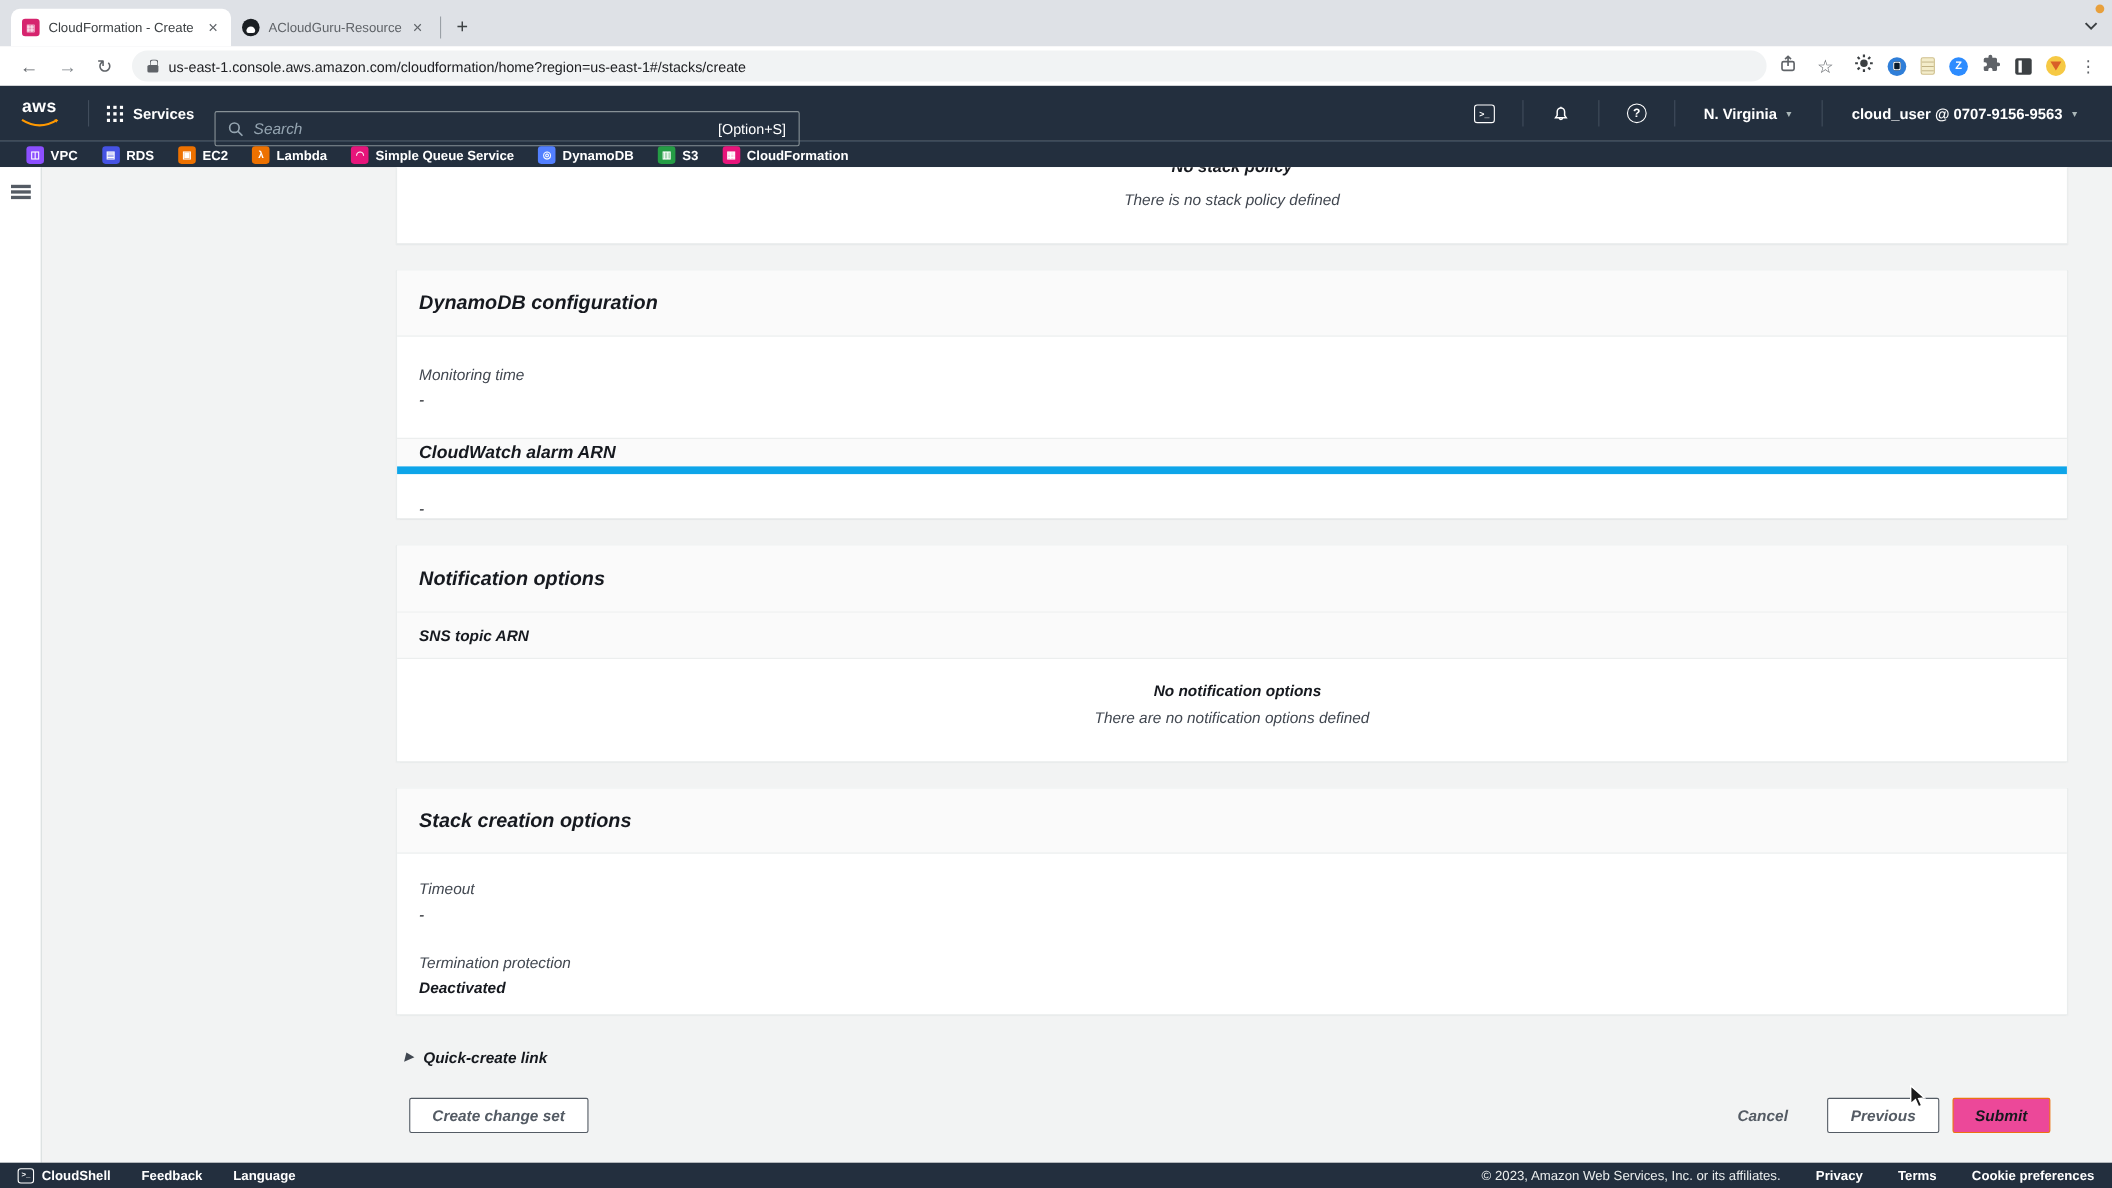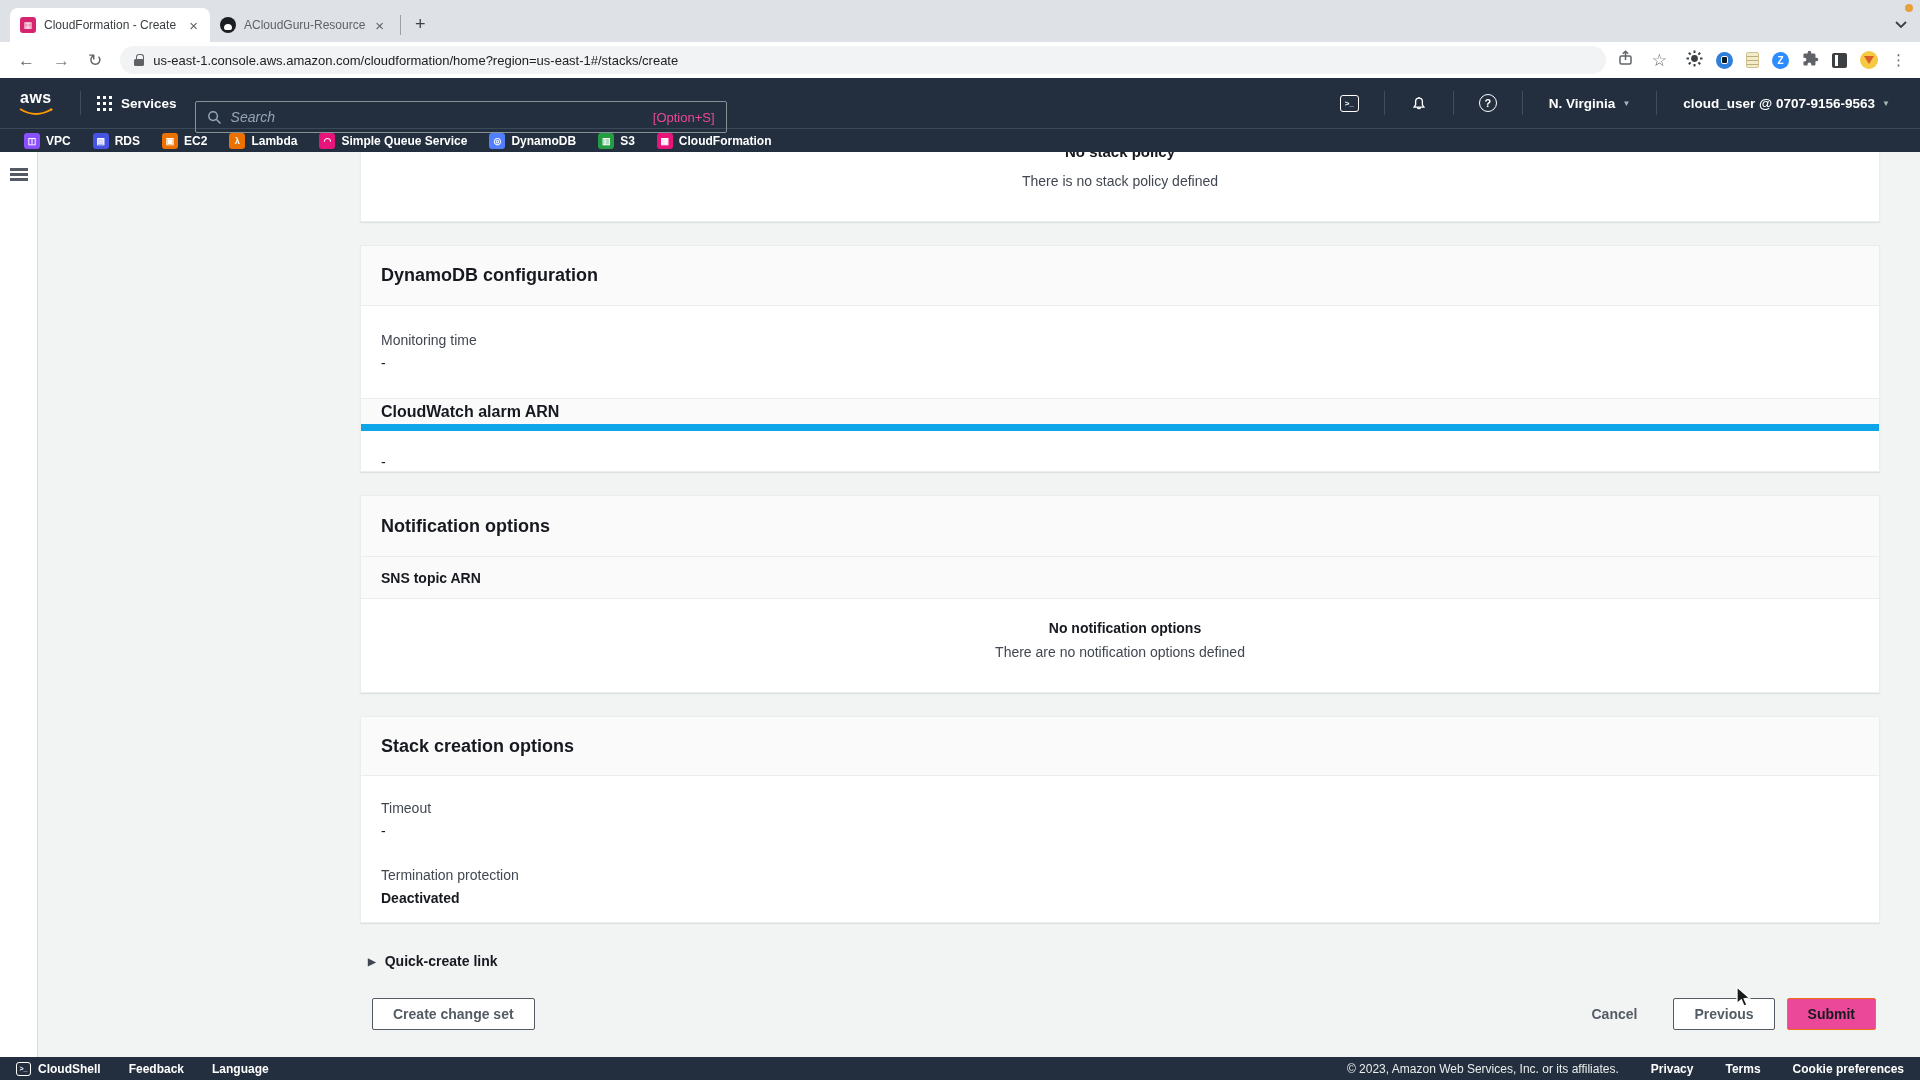--- a/index.html
+++ b/index.html
@@ -45,37 +45,37 @@
 
   
   .awsbar { height:50px; background:#232f3e; display:flex; align-items:center; padding:0 16px; color:#fff; }
   .aws-logo { position:relative; width:40px; height:28px; margin-right:12px; }
   .aws-logo .txt { font-weight:bold; font-size:16px; letter-spacing:.5px; color:#fff; position:absolute; top:0; left:4px; }
   .aws-logo svg { position:absolute; left:2px; bottom:0; }
   .nav-sep { width:1px; height:24px; background:#414d5c; margin:0 12px; }
   .services { display:flex; align-items:center; gap:9px; font-size:13.5px; font-weight:bold; padding:0 4px; }
   .searchbox { width:532px; height:32px; border:1px solid #879196; border-radius:2px; display:flex; align-items:center; gap:9px; padding:0 11px; margin-left:14px;margin-top:28px; }
   .search-placeholder { font-style:italic; color:#95a5b1; font-size:14px; flex:1; }
-  .search-shortcut { color:#ec4899; font-size:13px;padding-left:18px; }
+  .search-shortcut { color:#ffffff; font-size:13px;padding-left:18px; }
   .awsbar-right { margin-left:auto; display:flex; align-items:center; }
   .nav-icon-btn { padding:0 13px; display:flex; align-items:center; }
   .help-circle { width:18px; height:18px; border:1.6px solid #fff; border-radius:50%; font-size:11px; font-weight:bold; color:#fff; display:flex; align-items:center; justify-content:center; }
   .term { border:1.6px solid #fff; border-radius:3px; color:#fff; font-weight:bold; display:flex; align-items:center; justify-content:center; }
   .term.big { width:19px; height:17px; font-size:8px; }
   .term.small { width:15px; height:14px; font-size:7px; }
   .nav-text-btn { font-size:13.5px; font-weight:bold; color:#fff; padding:0 14px; display:flex; align-items:center; gap:7px; }
   .caret { font-size:8px; color:#aab7b8; }
 
   
   .favbar { height:24px; background:#232f3e; border-top:1px solid #3b4a59; display:flex; align-items:center; padding:0 13px; }
   .fav-item { display:flex; align-items:center; gap:6px; padding:0 11px; font-size:12px; font-weight:bold; color:#fff; }
   .fav-icon { width:16px; height:16px; min-width:16px; border-radius:3px; color:#fff; font-size:9px; display:flex; align-items:center; justify-content:center; }
 
   
-  .page { position:absolute; top:152px; left:0; right:0; bottom:23px; background:#f2f3f3; }
+  .page { position:absolute; top:152px; left:0; right:0; bottom:23px; background:#f2f3f3;font-style:italic; }
   .side { position:absolute; left:0; top:0; bottom:0; width:38px; background:#fff; border-right:1px solid #d5dbdb; }
   .hamburger { width:18px; height:2.5px; background:#545b64; margin:16px auto 0; box-shadow:0 5px 0 #545b64, 0 10px 0 #545b64; }
   .main { position:absolute; left:360px; width:1520px; top:0; bottom:0; }
 
   .card { position:absolute; left:0; right:0; background:#fff; border:1px solid #eaeded; box-shadow:0 1px 1px rgba(0,28,36,.08); }
   .card-h { height:60px; background:#fafafa; border-bottom:1px solid #eaeded; display:flex; align-items:center; padding:0 20px; }
   .card-h h2 { font-size:18px; color:#16191f; }
   .kv-label { font-size:14px; color:#414750; }
   .kv-value { font-size:14px; color:#16191f; margin-top:7px; }
   .kv-value.bold { font-weight:bold; }
@@ -97,21 +97,21 @@
   .empty-state .em { font-size:14px; color:#414750; margin-top:8px; }
 
   .card4 { top:564px; height:207px; }
   .card4 .card-h { height:59px; }
   .card4 .body { padding:24px 20px 0; }
   .card4 .row2 { margin-top:28px; }
 
   .quick { position:absolute; top:801px; left:8px; display:flex; align-items:center; gap:9px; font-size:14px; font-weight:bold; color:#16191f; }
   .tri { font-size:10px; color:#414750; }
 
-  .actions { position:absolute; top:846px; left:0; right:4px; display:flex; align-items:flex-start;padding-left:12px; }
+  .actions { position:absolute; top:846px; left:0; right:16px; display:flex; align-items:flex-start;padding-left:12px; }
   .btn { height:32px; border-radius:2px; font-size:14px; font-weight:bold; display:flex; align-items:center; padding:0 20px; cursor:default; }
   .btn.secondary { background:#fff; border:1px solid #545b64; color:#545b64; }
   .btn.primary { background:#ec7211; border:1px solid #ec7211; color:#16191f; margin-left:12px; }
   .btn.link { color:#545b64; margin-right:16px; }
   .actions .right { margin-left:auto; display:flex; align-items:center; }
 
   
   .footer { position:absolute; bottom:0; left:0; right:0; height:23px; background:#232f3e; display:flex; align-items:center; padding:0 16px; color:#fff; font-size:12px; }
   .f-item { display:flex; align-items:center; gap:7px; font-weight:bold; margin-right:28px; }
   .f-right { margin-left:auto; display:flex; align-items:center; gap:32px; }

